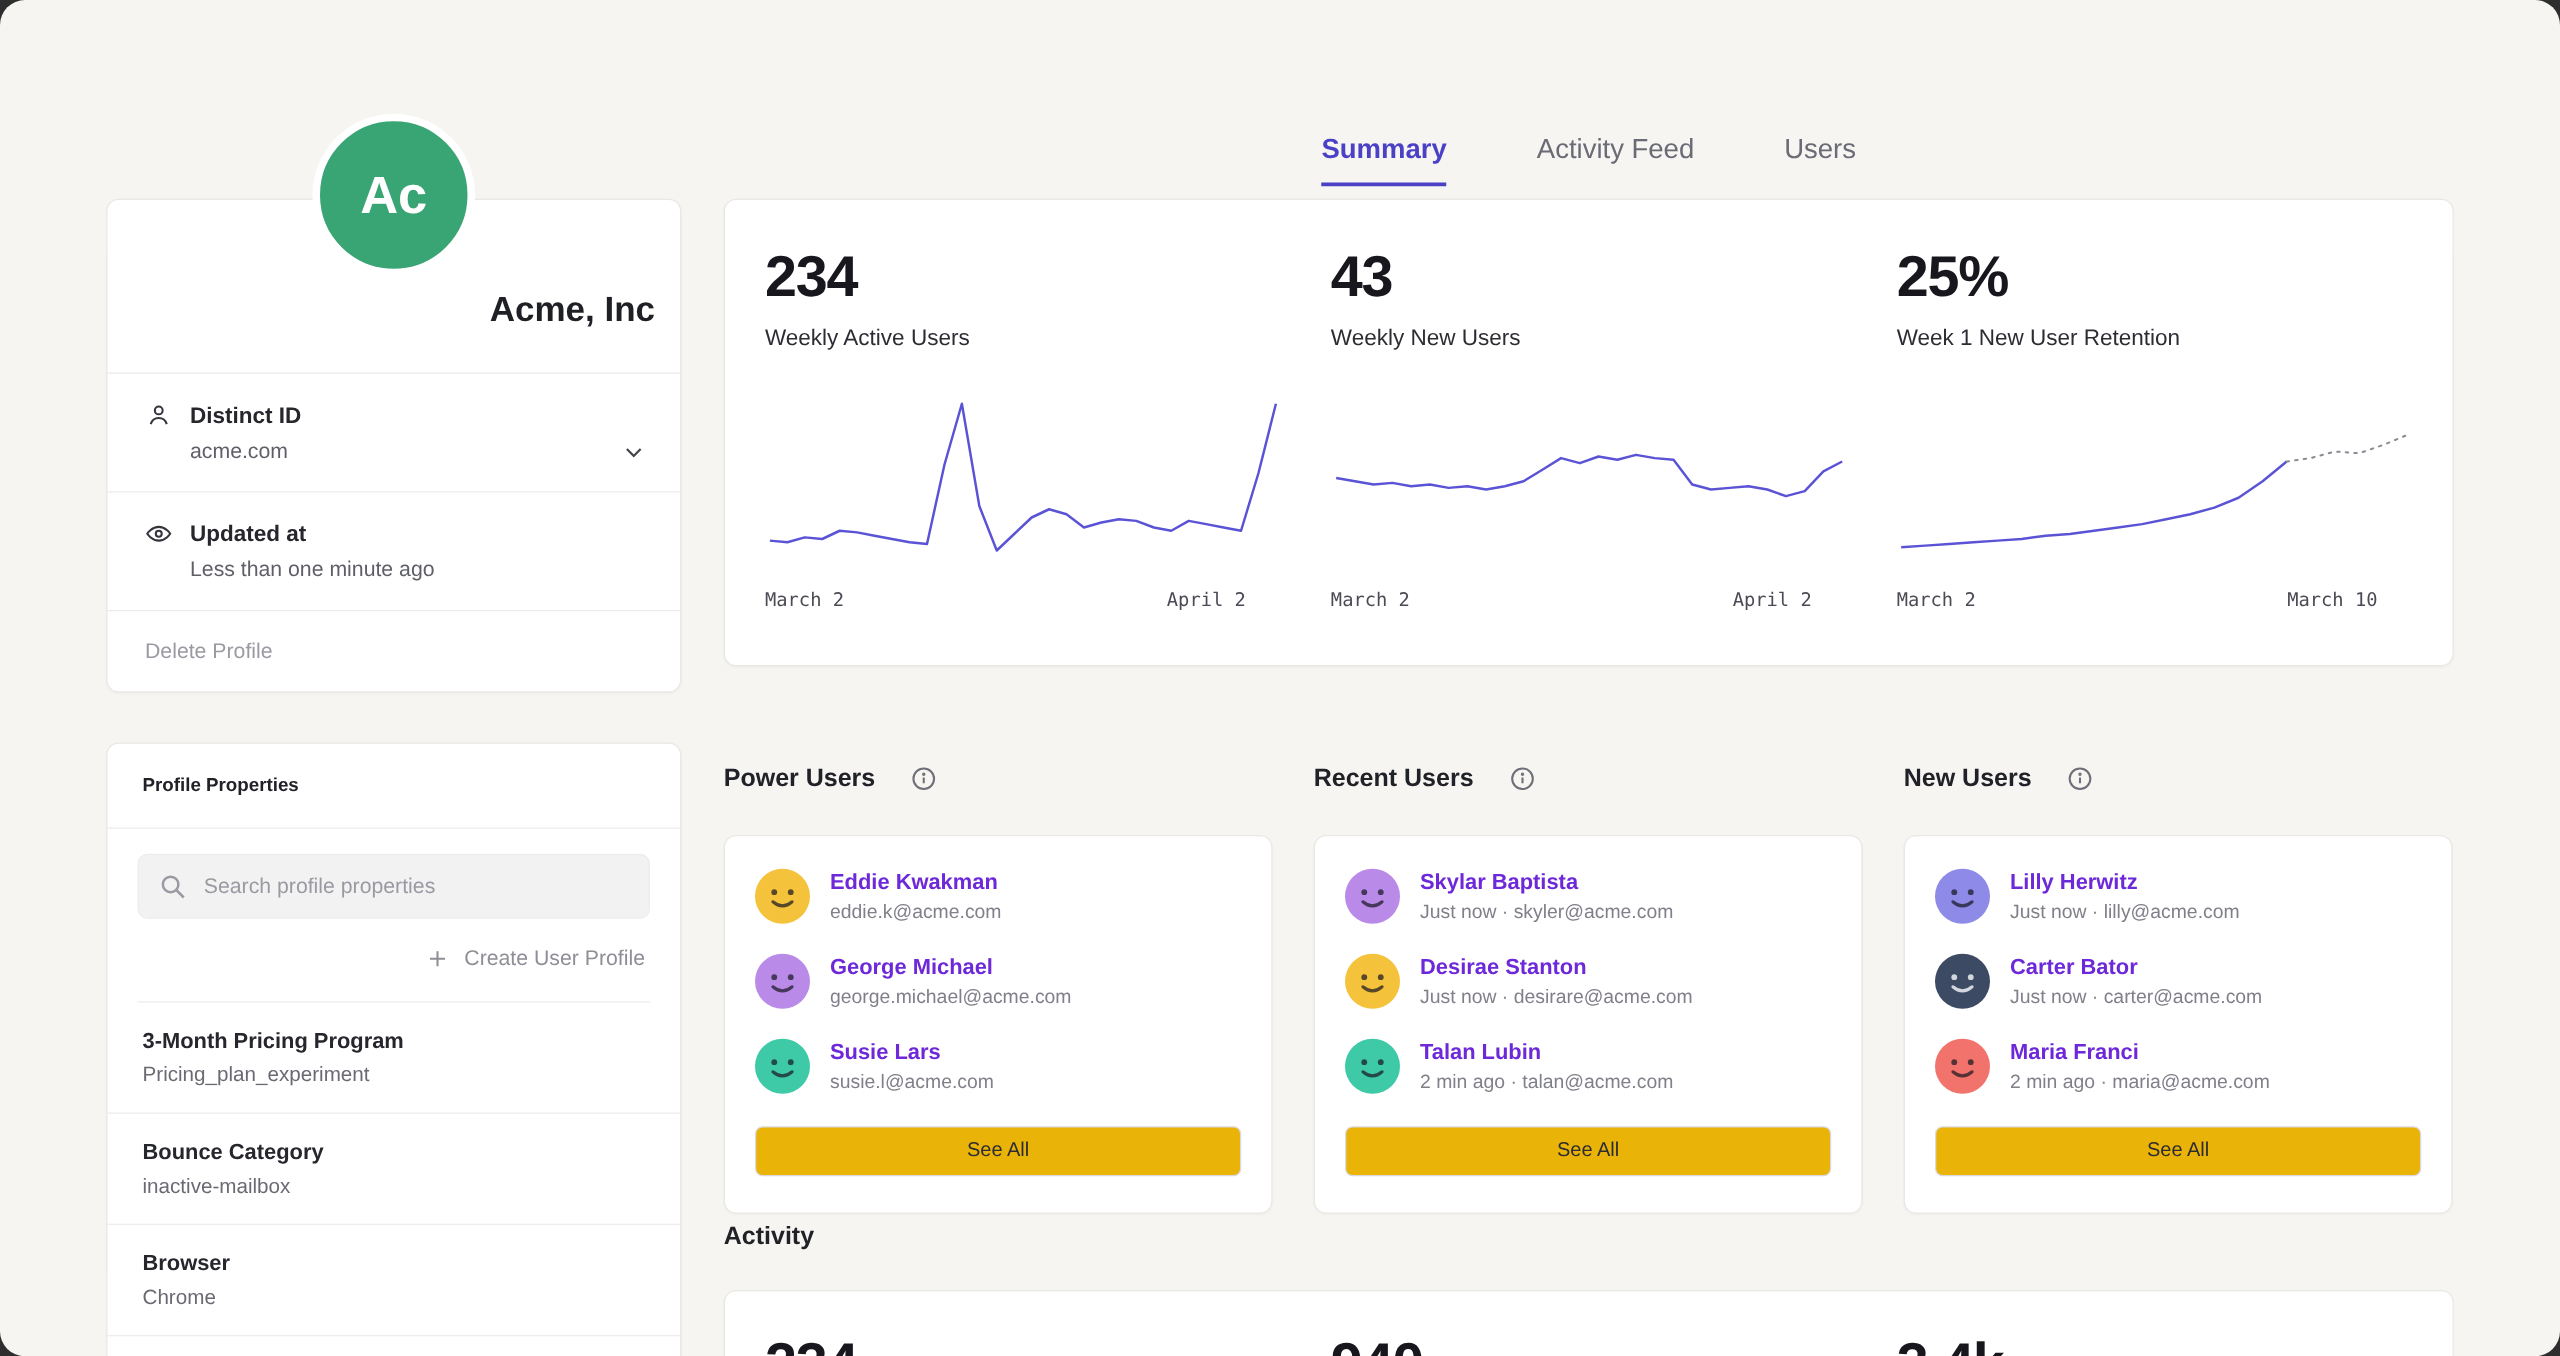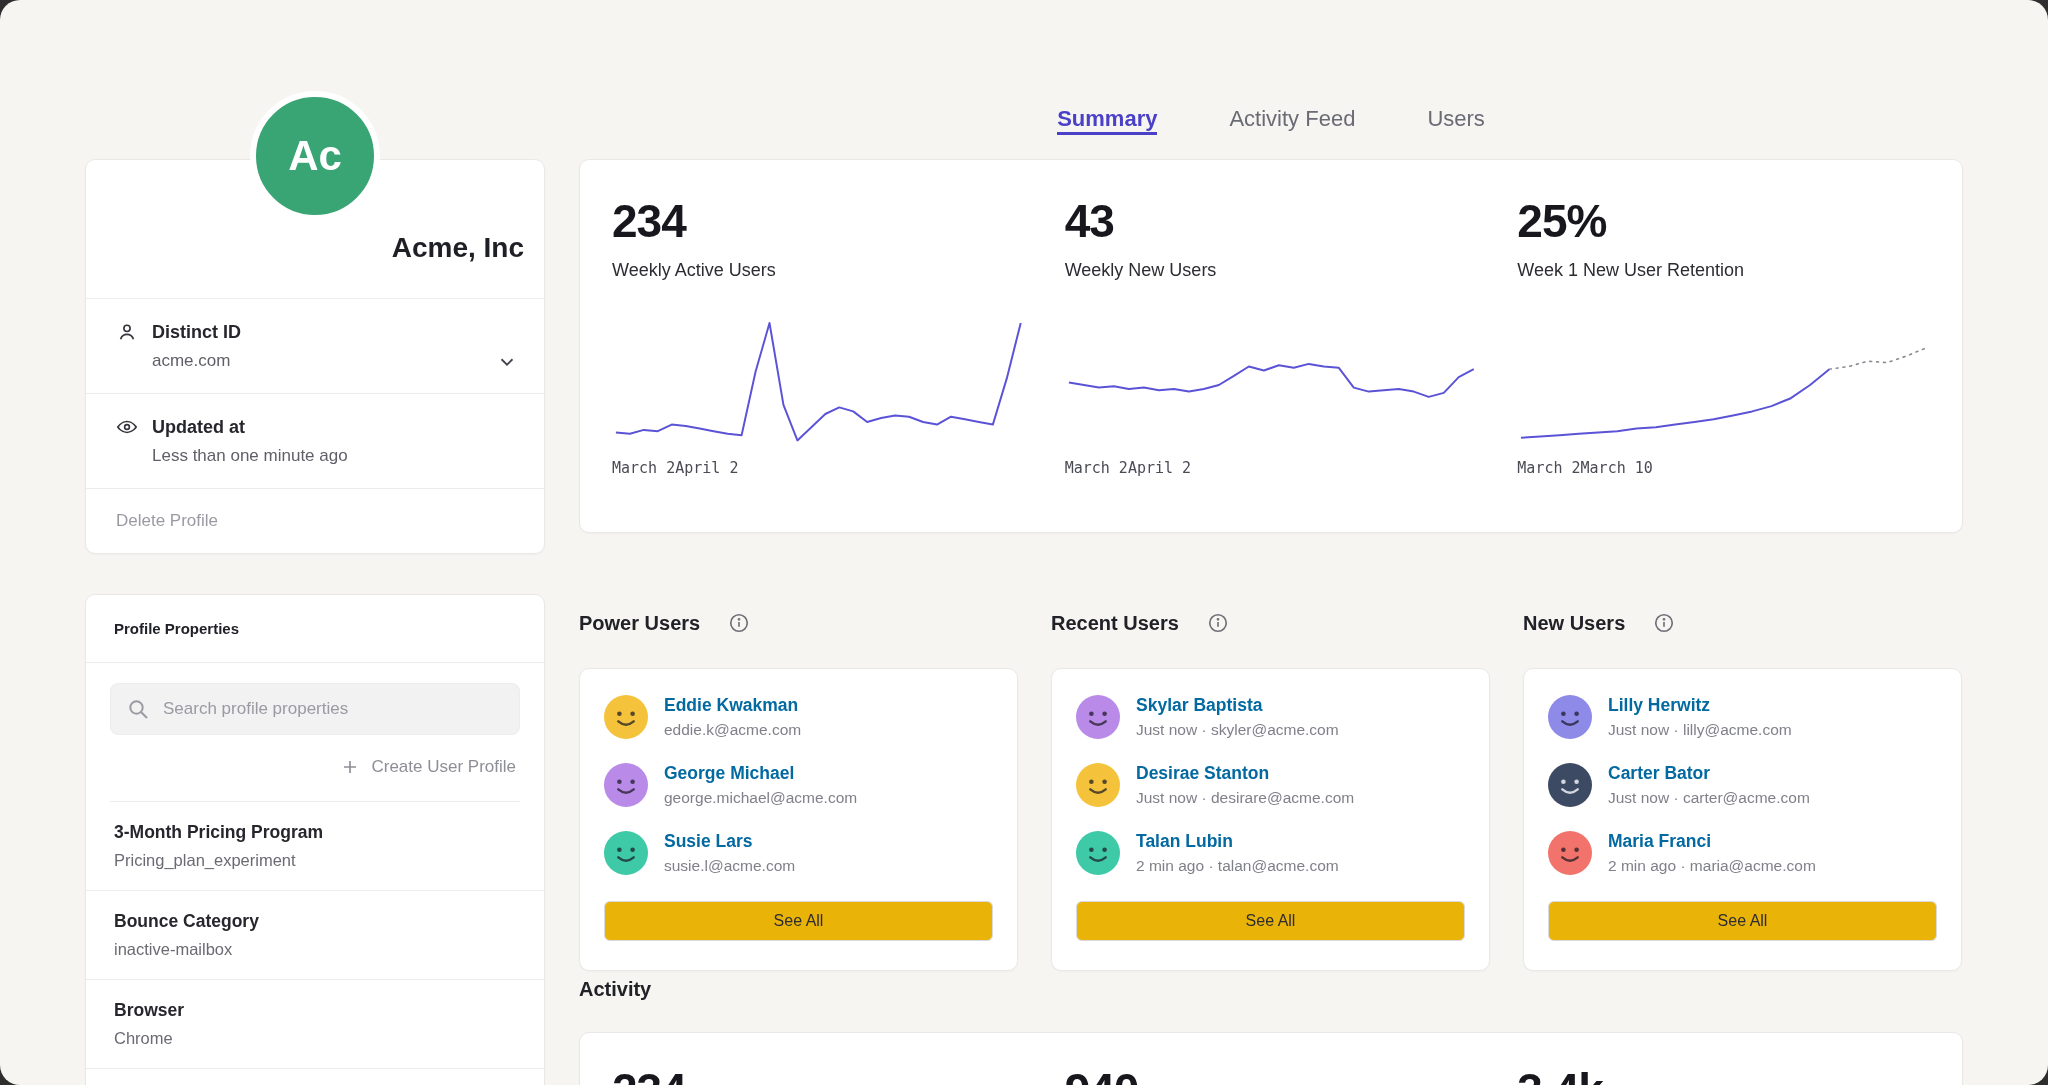--- a/index.html
+++ b/index.html
@@ -59,42 +59,42 @@
     font-size: 17px; color: #8e8e97; cursor: pointer; border-bottom: 1px solid #ececea; justify-content: flex-end;
   }
   .plus-icon { width: 18px; height: 18px; color: #8e8e97; }
   .prop-row { padding: 20px 28px; border-bottom: 1px solid #ececea; cursor: pointer; }
   .prop-name { font-size: 17.5px; font-weight: bold; color: #26262d; }
   .prop-value { margin-top: 8px; font-size: 16.5px; color: #6a6a73; }
 
   
   .main { position: absolute; left: 579px; top: 0; width: 1384px; height: 1085px; }
   .tabs { position: absolute; top: 106px; left: 0; width: 100%; display: flex; justify-content: center; gap: 72px; }
-  .tab { font-size: 22px; color: #6b6b76; cursor: pointer; border-bottom: 3px solid transparent; }
+  .tab { font-size: 22px; color: #6b6b76; padding-bottom: 14px; cursor: pointer; border-bottom: 3px solid transparent; }
   .tab.active { color: #4a41c7; font-weight: bold; border-bottom-color: #4a41c7; }
 
   .summary-card { position: absolute; top: 159px; left: 0; width: 1384px; height: 374px; display: flex; gap: 40px; padding: 34px 32px 26px; }
   .metric-col { flex: 1; display: flex; flex-direction: column; }
   .metric-value { font-size: 46px; font-weight: bold; color: #17171d; letter-spacing: -1px; }
   .metric-label { margin-top: 12px; font-size: 18px; color: #2c2c33; }
   .spark { margin-top: 34px; height: 140px; }
   .spark svg { width: 100%; height: 100%; display: block; }
-  .ticks { margin-top: 4px; display: flex; justify-content: flex-start; padding-right: 28px;
+  .ticks { margin-top: 16px; display: flex; justify-content: space-between; padding-right: 28px;
            font-family: "DejaVu Sans Mono", monospace; font-size: 15px; color: #4b4b55; }
 
   .users-row { position: absolute; top: 576px; left: 0; width: 1384px; display: flex; gap: 33px; }
   .user-col { width: 439px; flex: 0 0 439px; }
   .list-head { display: flex; align-items: flex-start; gap: 28px; height: 36px; margin-top: 36px; }
   .list-title { font-size: 20px; font-weight: bold; color: #212128; }
   .info-icon { width: 22px; height: 22px; color: #6f6f78; cursor: pointer; }
   .user-card { margin-top: 20px; height: 303px; padding: 14px 24px 0; display: flex; flex-direction: column; }
   .user-item { display: flex; align-items: center; gap: 16px; padding: 12px 0; cursor: pointer; }
   .avatar-sm { width: 44px; height: 44px; border-radius: 50%; flex: 0 0 44px; }
   .avatar-sm svg { width: 100%; height: 100%; display: block; }
-  .user-name { font-size: 17.5px; font-weight: bold; color: #0369a1; }
+  .user-name { font-size: 17.5px; font-weight: bold; color: #6d28d9; }
   .user-detail { margin-top: 5px; font-size: 15.5px; color: #80808a; }
   .see-all {
     margin: 14px 0 0; height: 40px; width: 100%;
     background: #eab308; border: 1px solid #d9d9de; border-radius: 6px;
     font-size: 16px; color: #2c2c33; font-family: "Liberation Sans", sans-serif; cursor: pointer;
   }
 
   .activity-head { position: absolute; top: 978px; left: 0; font-size: 20px; font-weight: bold; color: #212128; }
   .activity-card { position: absolute; top: 1032px; left: 0; width: 1384px; height: 300px; display: flex; gap: 40px; padding: 30px 32px; }
 </style>

